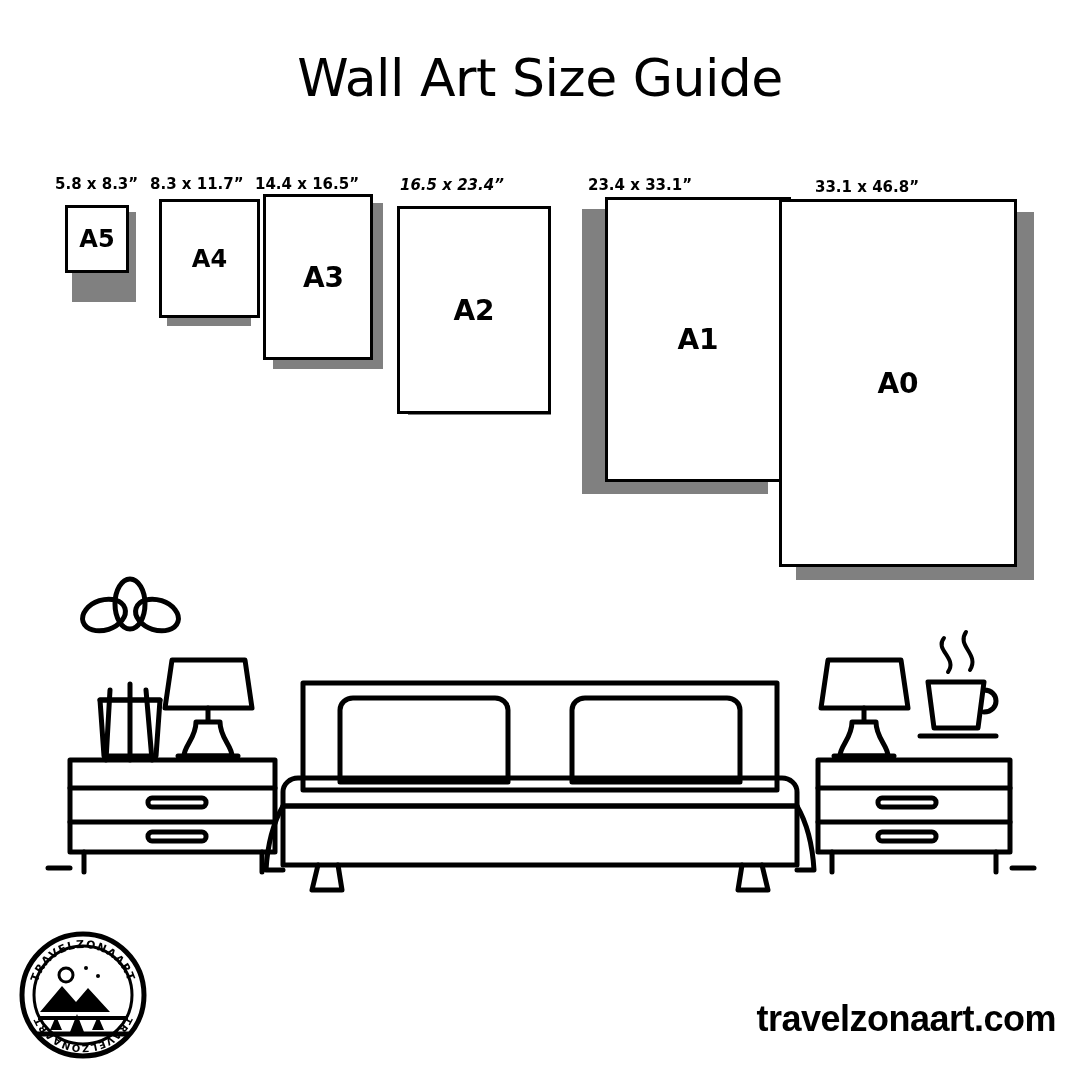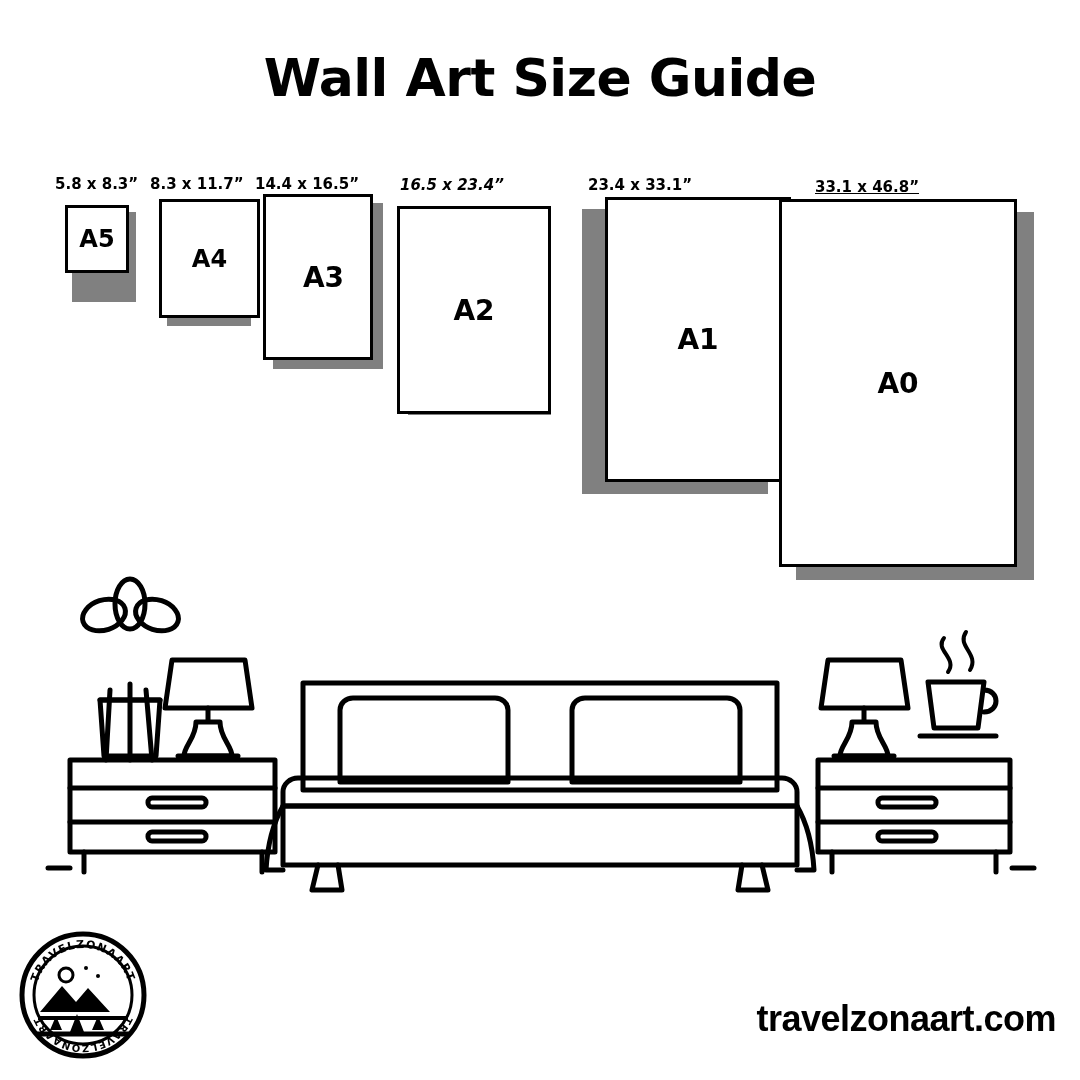--- a/index.html
+++ b/index.html
@@ -17,21 +17,21 @@
   }
 
   
   #page-title {
     position: absolute;
     top: 48px;
     left: 0;
     width: 1080px;
     text-align: center;
     font-size: 52px;
-    font-weight: bold;
+    font-weight: normal;
     letter-spacing: -0.5px;
     font-family: "DejaVu Sans", sans-serif;
   }
 
   
   #size-chart {
     position: absolute;
     top: 0;
     left: 0;
     width: 1080px;
@@ -136,21 +136,21 @@
 
   <div class="frame-group">
     <div class="frame-caption" style="left:588px; top:176px; width:175px;">23.4 x 33.1”</div>
     <div class="frame-shadow" style="left:582px; top:209px; width:186px; height:285px;"></div>
     <div class="frame-box" style="left:569px; top:197px; width:186px; height:285px;margin-left:36px;">
       <span class="frame-label">A1</span>
     </div>
   </div>
 
   <div class="frame-group">
-    <div class="frame-caption" style="left:815px; top:178px; width:200px;text-decoration:underline;">33.1 x 46.8”</div>
+    <div class="frame-caption" style="left:815px; top:178px; width:200px;">33.1 x 46.8”</div>
     <div class="frame-shadow" style="left:796px; top:212px; width:238px; height:368px;"></div>
     <div class="frame-box" style="left:779px; top:199px; width:238px; height:368px;">
       <span class="frame-label">A0</span>
     </div>
   </div>
 
 </div>
 
 <svg id="room-illustration" viewBox="0 0 1080 400">
   <g fill="none" stroke="#000000" stroke-width="5" stroke-linejoin="round" stroke-linecap="round">

